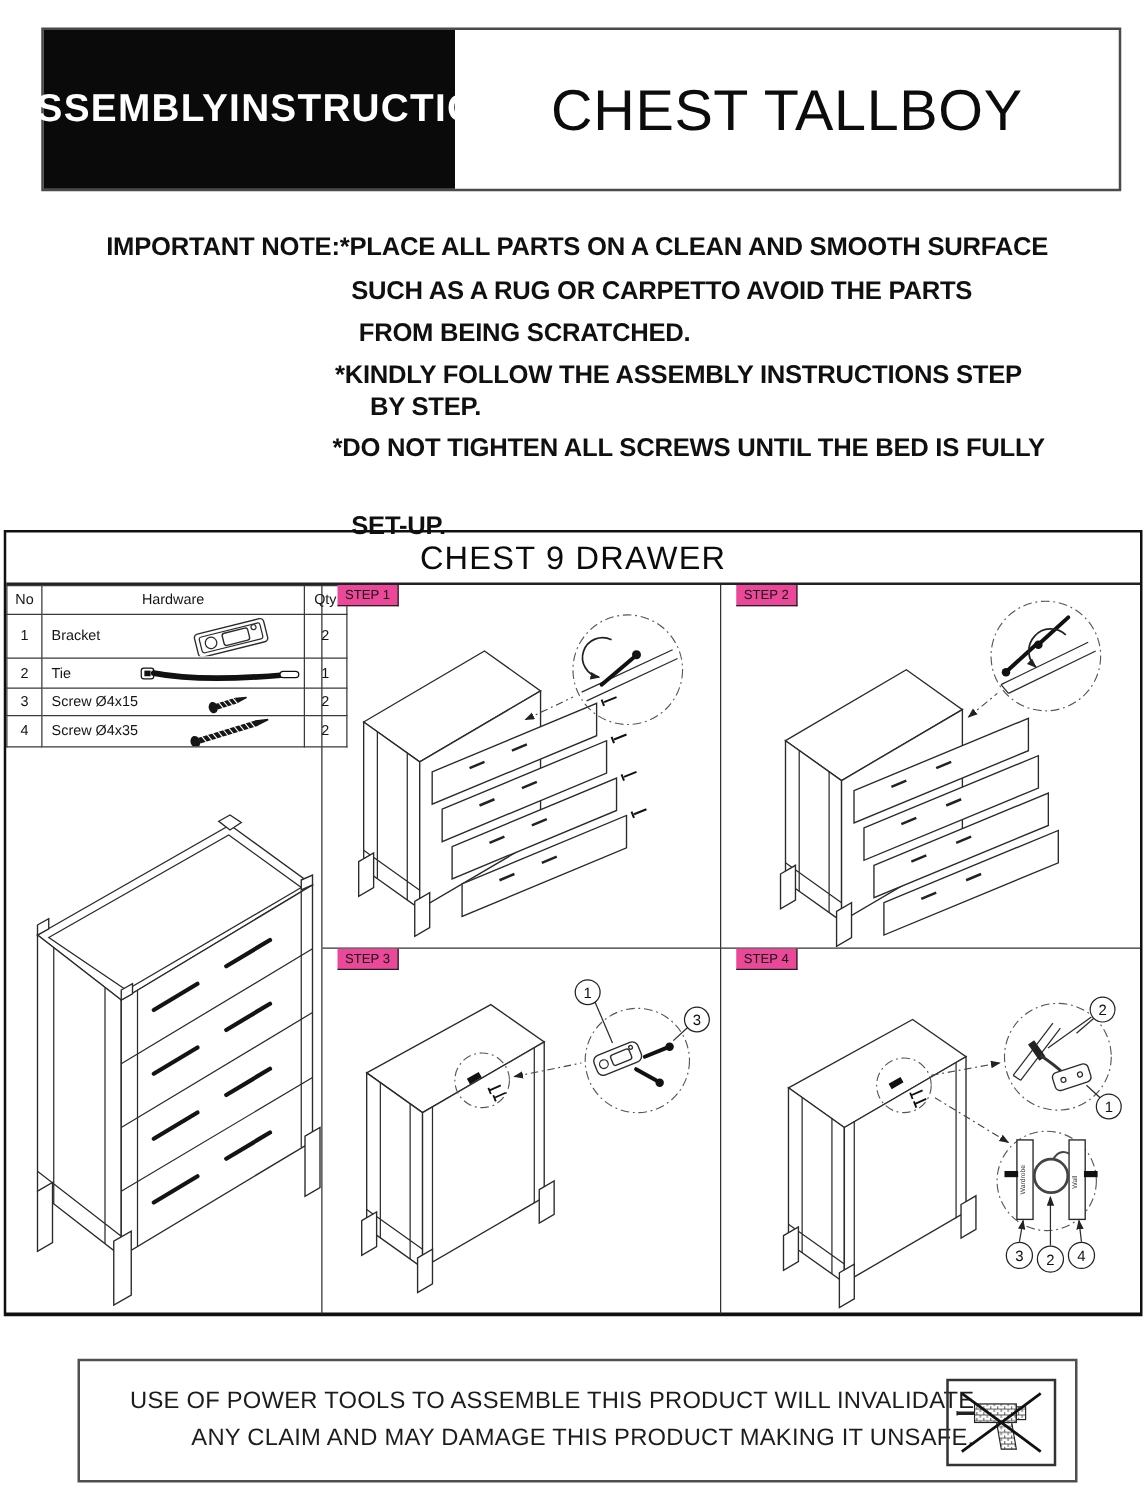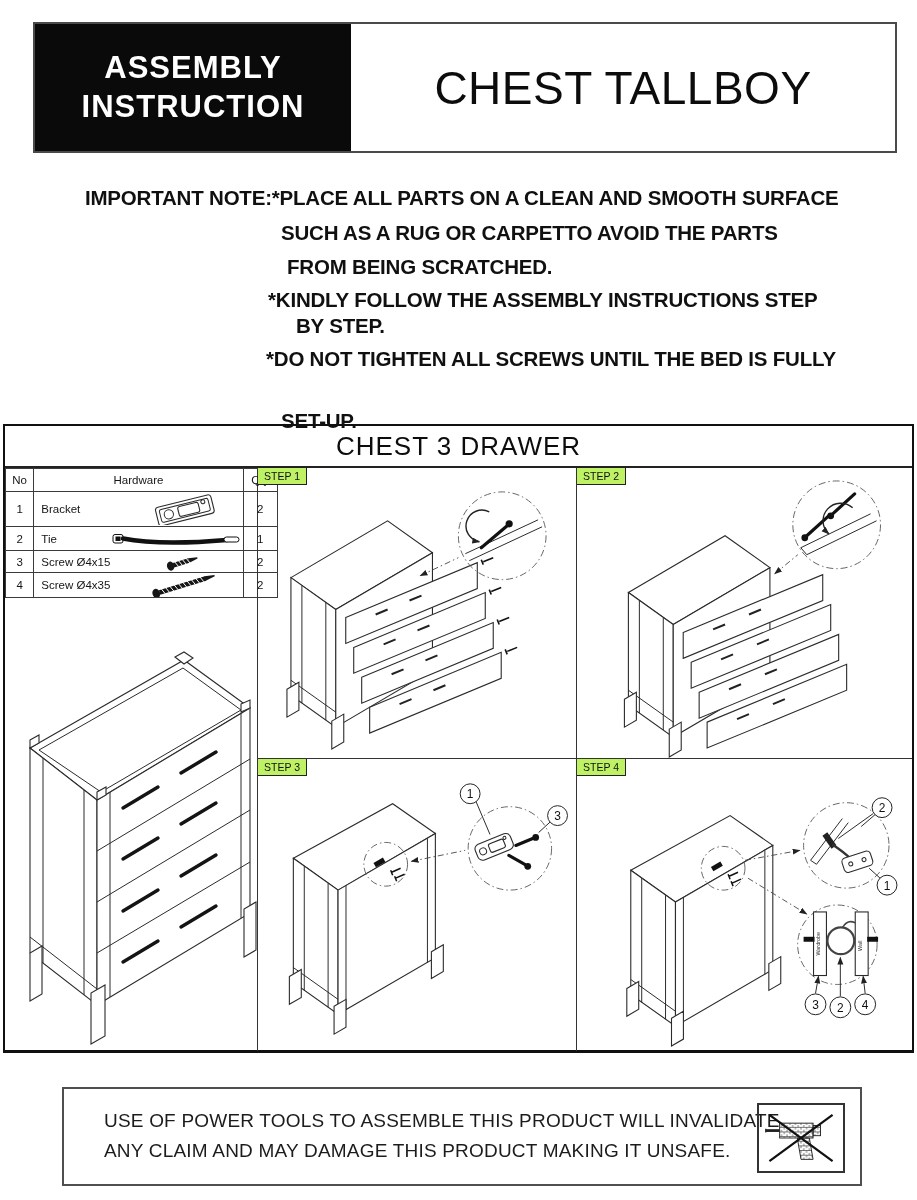--- a/index.html
+++ b/index.html
@@ -1,54 +1,54 @@
 <!DOCTYPE html>
 <html><head>
 <meta charset="utf-8">
 <style>
   html,body{margin:0;padding:0;background:#fff;}
   body{width:917px;height:1200px;position:relative;font-family:"Liberation Sans",sans-serif;color:#111;}
   .abs{position:absolute;}
 
   
   .hdr{left:33px;top:22px;width:864px;height:131px;border:2px solid #4a4a4a;display:flex;box-sizing:border-box;background:#fff;}
-  .badge{width:316px;height:100%;background:#0a0a0a;color:#fff;display:flex;flex-direction:column;justify-content:center;align-items:center;font-weight:bold;font-size:31px;letter-spacing:1px;line-height:1.25;}
+  .badge{width:316px;height:100%;background:#0a0a0a;color:#fff;display:flex;flex-direction:row;justify-content:center;align-items:center;font-weight:bold;font-size:31px;letter-spacing:1px;line-height:1.25;padding-left:13px;}
   .prodttl{flex:1;display:flex;align-items:center;justify-content:center;font-size:46px;letter-spacing:0.5px;color:#0c0c0c;}
 
   
   .note{white-space:nowrap;font-weight:bold;font-size:20.5px;letter-spacing:-0.2px;color:#101010;}
 
   
   .main{left:3px;top:424px;width:911px;height:629px;border:2px solid #101010;border-bottom-width:3px;box-sizing:border-box;}
   .mttl{height:40px;border-bottom:2px solid #222;display:flex;align-items:center;justify-content:center;font-size:26px;letter-spacing:1px;color:#0c0c0c;}
   .mbody{display:flex;height:583px;}
   .leftcol{width:253px;border-right:1px solid #333;position:relative;box-sizing:border-box;}
   .grid{flex:1;display:grid;grid-template-columns:319px 1fr;grid-template-rows:291px 1fr;}
   .panel{position:relative;box-sizing:border-box;}
   .p1{border-right:1px solid #333;border-bottom:1px solid #333;}
   .p2{border-bottom:1px solid #333;}
   .p3{border-right:1px solid #333;}
-  .steplab{position:absolute;left:0;top:0;min-width:40px;height:16px;border:1px solid #222;border-left:none;border-top:none;background:#bef264;font-size:10.5px;display:flex;align-items:center;justify-content:center;padding:0 4px;z-index:2;color:#111;}
+  .steplab{position:absolute;left:12px;top:0;min-width:40px;height:16px;border:1px solid #222;border-left:none;border-top:none;background:#ec4899;font-size:10.5px;display:flex;align-items:center;justify-content:center;padding:0 4px;z-index:2;color:#111;}
   .psvg{position:absolute;left:0;top:0;width:100%;height:100%;}
 
   
   table.hw{border-collapse:collapse;width:273px;table-layout:fixed;}
   table.hw td,table.hw th{border:1px solid #3a3a3a;font-size:11.5px;font-weight:normal;padding:0;color:#151515;}
   table.hw .c-no{width:27px;text-align:center;}
   table.hw .c-hw{width:206px;margin-left:44px;}
   table.hw .c-qty{width:33px;text-align:center;}
   table.hw th{height:22px;text-align:center;}
   .hwcell{display:flex;align-items:center;}
   .hwname{padding-left:7px;width:84px;}
   .hwicon{flex:1;display:flex;justify-content:center;align-items:center;}
   tr.r-bracket td{height:34px;} tr.r-tie td{height:23px;} tr.r-s1 td{height:21px;} tr.r-s2 td{height:24px;}
 
   
   .warn{left:62px;top:1087px;width:800px;height:99px;border:2px solid #4f4f4f;box-sizing:border-box;background:#fff;}
-  .warntxt{position:absolute;left:40px;top:17px;font-size:19px;line-height:30px;color:#1c1c1c;letter-spacing:0.2px;}
+  .warntxt{position:absolute;left:40px;top:17px;font-size:19px;line-height:30px;color:#1c1c1c;letter-spacing:0.2px;text-align:right;}
   .wicon{position:absolute;right:15px;top:14px;width:88px;height:70px;border:2px solid #333;box-sizing:border-box;display:flex;align-items:center;justify-content:center;}
 
   svg{display:block;}
   .ln{stroke:#2b2b2b;fill:none;stroke-width:1;}
   .face{fill:#fff;stroke:#2b2b2b;stroke-width:1.1;}
   .dashc{fill:none;stroke:#555;stroke-width:0.9;stroke-dasharray:7 3 1.5 3;}
   .callout{fill:#fff;stroke:#222;stroke-width:1;}
   .cotext{font-family:"Liberation Sans",sans-serif;font-size:12px;fill:#111;}
   .tinytext{font-family:"Liberation Sans",sans-serif;font-size:5.5px;fill:#333;}
   .conn{stroke:#444;stroke-width:0.9;fill:none;stroke-dasharray:6 3 1.5 3;}
@@ -67,21 +67,21 @@
 
 <div class="abs note" style="left:85px;top:186px;">IMPORTANT NOTE:*PLACE ALL PARTS ON A CLEAN AND SMOOTH SURFACE</div>
 <div class="abs note" style="left:281px;top:221px;">SUCH AS A RUG OR CARPETTO AVOID THE PARTS</div>
 <div class="abs note" style="left:287px;top:255px;">FROM BEING SCRATCHED.</div>
 <div class="abs note" style="left:268px;top:288px;">*KINDLY FOLLOW THE ASSEMBLY INSTRUCTIONS STEP</div>
 <div class="abs note" style="left:296px;top:314px;">BY STEP.</div>
 <div class="abs note" style="left:266px;top:347px;">*DO NOT TIGHTEN ALL SCREWS UNTIL THE BED IS FULLY</div>
 <div class="abs note" style="left:281px;top:373px;margin-top:36px;">SET-UP.</div>
 
 <div class="abs main">
-  <div class="mttl">CHEST 3 DRAWER</div>
+  <div class="mttl">CHEST 9 DRAWER</div>
   <div class="mbody">
 
     <div class="leftcol">
       <table class="hw">
         <tbody>
             <tr>
           <th class="c-no">No</th>
           <th class="c-hw">Hardware</th>
           <th class="c-qty">Qty</th>
         </tr>

